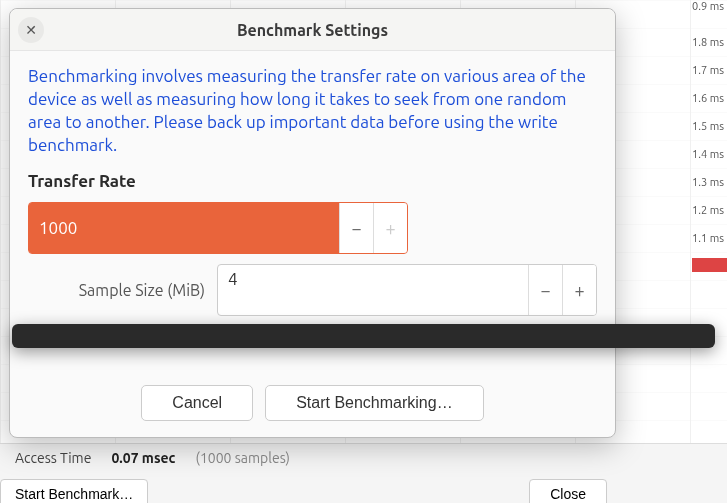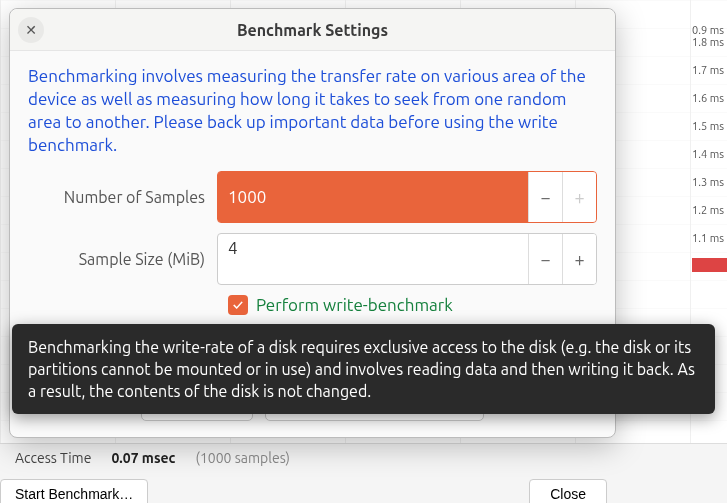--- a/index.html
+++ b/index.html
@@ -88,21 +88,21 @@
   }
   .tooltip p + p { margin-top:12px; }
   
   
   .access-time-ghost { position:absolute; left:24px; top:323px; font-weight:700; font-size:17px; color:rgba(40,40,40,0.35); }
 </style>
 </head>
 <body>
 
 <div class="bg-chart">
-  <span class="y-label" style="top:24px">0.9 ms</span>
+  <span class="y-label" style="top:0">0.9 ms</span>
   <span class="y-label" style="top:36px">1.8 ms</span>
   <span class="y-label" style="top:64px">1.7 ms</span>
   <span class="y-label" style="top:92px">1.6 ms</span>
   <span class="y-label" style="top:120px">1.5 ms</span>
   <span class="y-label" style="top:148px">1.4 ms</span>
   <span class="y-label" style="top:176px">1.3 ms</span>
   <span class="y-label" style="top:204px">1.2 ms</span>
   <span class="y-label" style="top:232px">1.1 ms</span>
   <span class="y-label" style="top:258px">1.0 ms</span>
   <div class="bg-redbar"></div>
@@ -120,23 +120,23 @@
 
 <div class="dialog">
   <div class="dlg-header">
     <button class="dlg-close">
       <span>✕</span>
     </button>
     <div class="dlg-title">Benchmark Settings</div>
   </div>
   <div class="dlg-body">
     <div class="description">Benchmarking involves measuring the transfer rate on various area of the device as well as measuring how long it takes to seek from one random area to another. Please back up important data before using the write benchmark.</div>
+    <div class="section-header">Transfer Rate</div>
 
     <div class="form-row">
-      <div class="form-label">Number of Samples</div>
       <div class="spin-wrap focused">
         <div class="spin-input selected">1000</div>
         <div class="spin-btn">
           <span>−</span>
         </div>
         <div class="spin-btn disabled">
           <span>+</span>
         </div>
       </div>
     </div>
@@ -164,14 +164,13 @@
 
   <div class="access-time-ghost">Access Time</div>
 
   <div class="dlg-footer">
     <button class="dlg-btn">Cancel</button>
     <button class="dlg-btn primary">Start Benchmarking…</button>
   </div>
 </div>
 
 <div class="tooltip">
-  <p>Benchmarking the write-rate of a disk requires exclusive access to the disk (e.g. the disk or its partitions cannot be mounted or in use) and involves reading data and then writing it back. As a result, the contents of the disk is not changed.</p>
 </div>
 
 </body></html>

